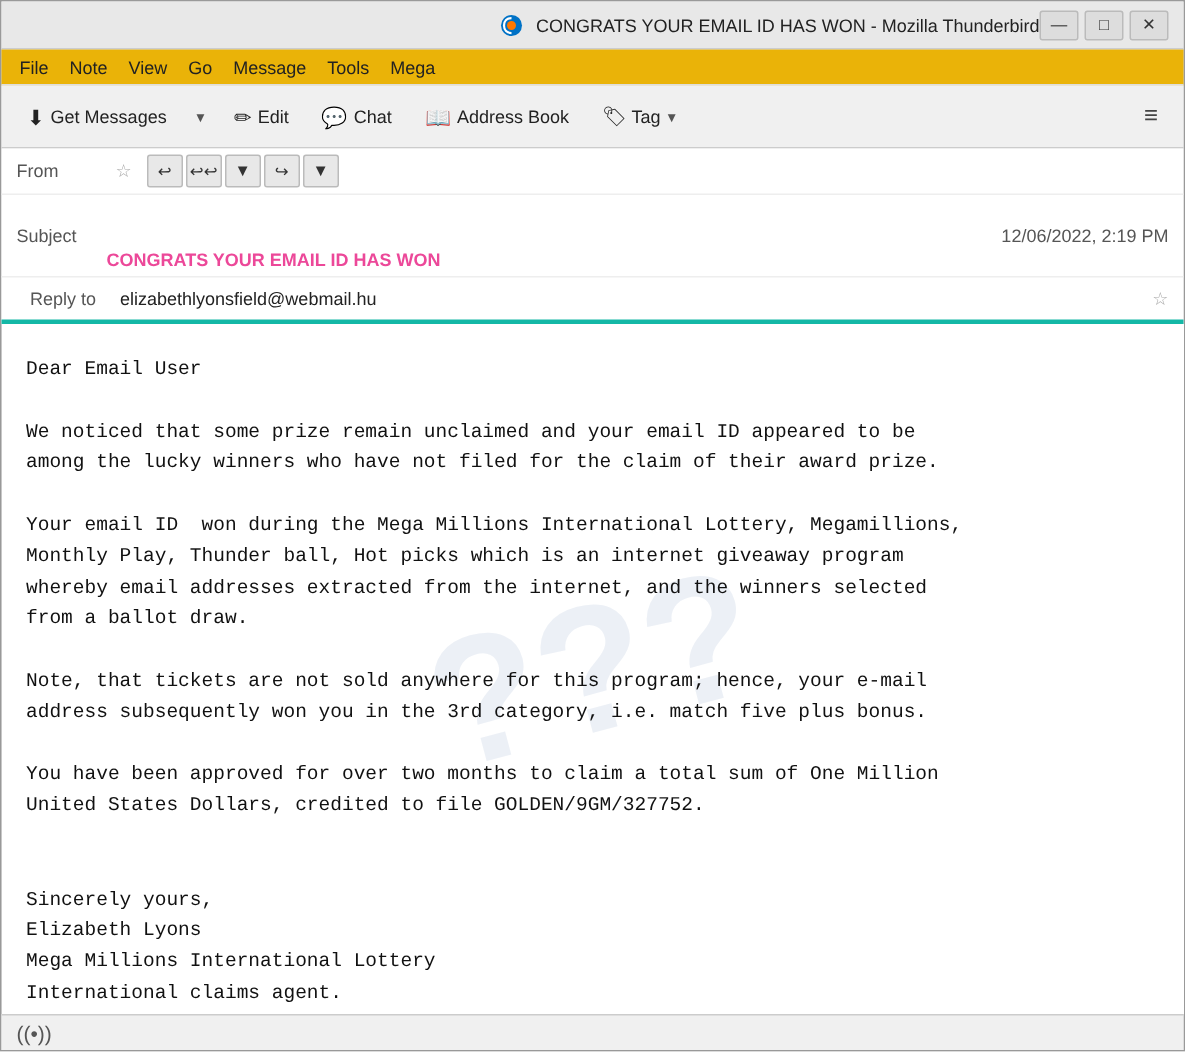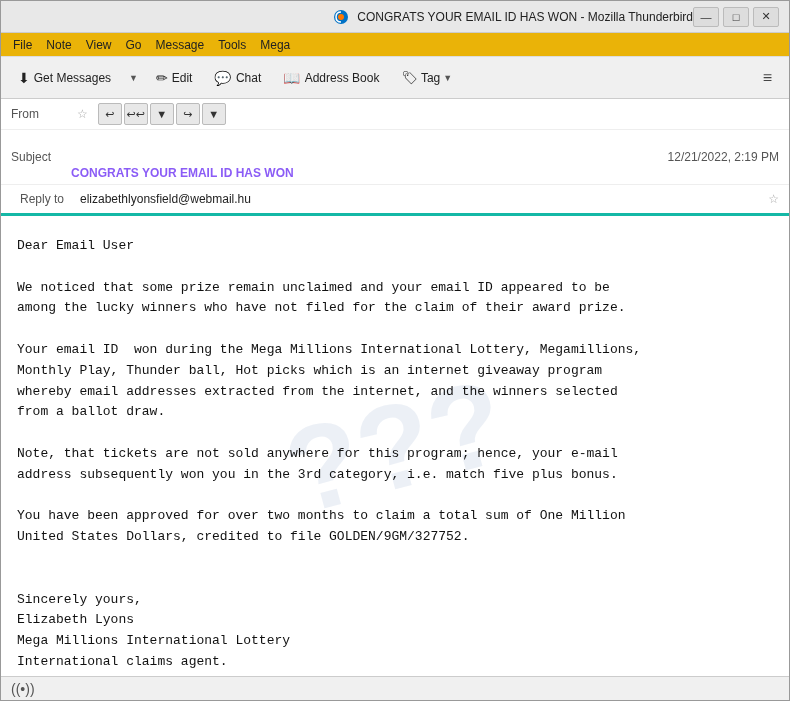--- a/index.html
+++ b/index.html
@@ -163,21 +163,21 @@
     }
 
     .header-value {
       font-size: 12px;
       color: #222;
       flex: 1;
     }
 
     .header-value.bold {
       font-weight: bold;
-      color: #8b5cf6;
+      color: #ec4899;
       margin-top: 32px;
     }
 
     .header-timestamp {
       font-size: 12px;
       color: #555;
       margin-left: auto;
     }
 
     .star-icon {
@@ -353,21 +353,21 @@
         <button class="nav-arrow-btn">↩↩</button>
         <button class="nav-arrow-btn">▼</button>
         <button class="nav-arrow-btn">↪</button>
         <button class="nav-arrow-btn">▼</button>
       </div>
     </div>
 
     <div class="header-row">
       <span class="header-label">Subject</span>
       <span class="header-value bold">CONGRATS YOUR EMAIL ID HAS WON</span>
-      <span class="header-timestamp">12/21/2022, 2:19 PM</span>
+      <span class="header-timestamp">12/06/2022, 2:19 PM</span>
     </div>
 
     <div class="header-row">
       <span class="header-label">Reply to</span>
       <span class="header-value">elizabethlyonsfield@webmail.hu</span>
       <span class="star-icon">☆</span>
     </div>
 
   </div>
 

